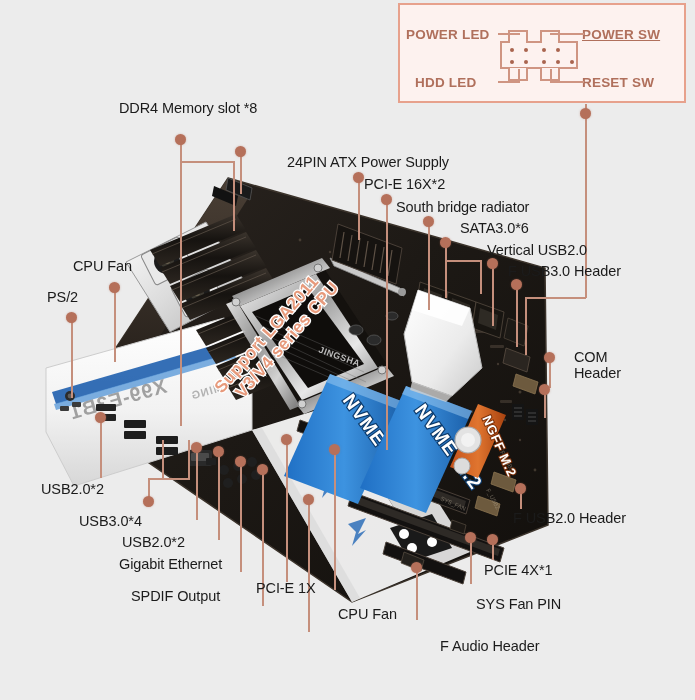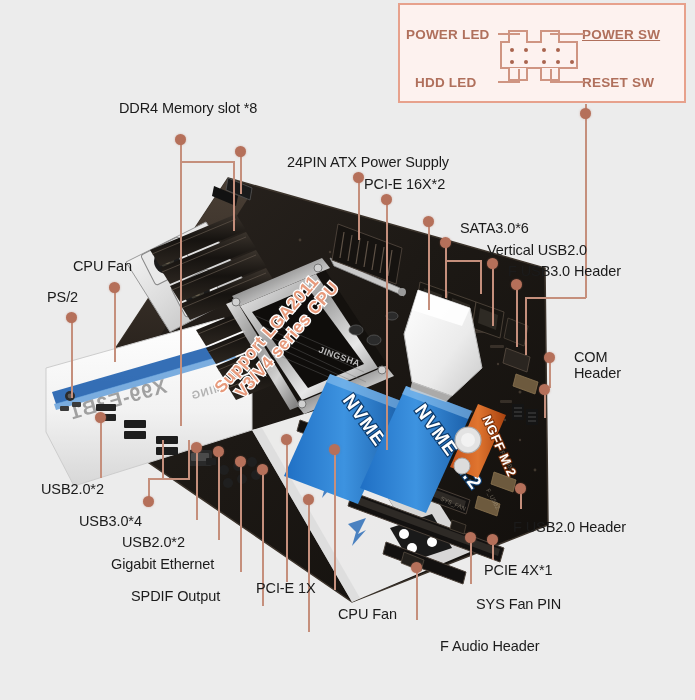--- a/index.html
+++ b/index.html
@@ -468,33 +468,34 @@
   <div class="dot" style="left:213px;top:446px;"></div>
   <div class="dot" style="left:191px;top:442px;"></div>
   <div class="dot" style="left:143px;top:496px;"></div>
   <div class="dot" style="left:95px;top:412px;"></div>
   <div class="dot" style="left:66px;top:312px;"></div>
   <div class="dot" style="left:109px;top:282px;"></div>
 
   <div class="lbl" style="left:103px;top:100px;margin-left:16px;">DDR4 Memory slot *8</div>
   <div class="lbl" style="left:287px;top:154px;">24PIN ATX Power Supply</div>
   <div class="lbl" style="left:364px;top:176px;">PCI-E 16X*2</div>
+  <div class="lbl" style="left:396px;top:199px;">South bridge radiator</div>
   <div class="lbl" style="left:460px;top:220px;">SATA3.0*6</div>
   <div class="lbl" style="left:487px;top:242px;">Vertical USB2.0</div>
   <div class="lbl" style="left:508px;top:263px;">F USB3.0 Header</div>
   <div class="lbl" style="left:574px;top:349px;">COM
 Header</div>
-  <div class="lbl" style="left:513px;top:510px;margin-top:9px;">F USB2.0 Header</div>
+  <div class="lbl" style="left:513px;top:510px;">F USB2.0 Header</div>
   <div class="lbl" style="left:484px;top:562px;">PCIE 4X*1</div>
   <div class="lbl" style="left:476px;top:596px;">SYS Fan PIN</div>
   <div class="lbl" style="left:440px;top:638px;">F Audio Header</div>
   <div class="lbl" style="left:338px;top:606px;">CPU Fan</div>
   <div class="lbl" style="left:256px;top:580px;">PCI-E 1X</div>
   <div class="lbl" style="left:131px;top:588px;">SPDIF Output</div>
-  <div class="lbl" style="left:111px;top:556px;">Gigabit Ethernet</div>
+  <div class="lbl" style="left:119px;top:556px;">Gigabit Ethernet</div>
   <div class="lbl" style="left:122px;top:534px;">USB2.0*2</div>
   <div class="lbl" style="left:79px;top:513px;">USB3.0*4</div>
   <div class="lbl" style="left:41px;top:481px;">USB2.0*2</div>
   <div class="lbl" style="left:47px;top:289px;">PS/2</div>
   <div class="lbl" style="left:73px;top:258px;">CPU Fan</div>
 
   <div id="pinout">
     <div class="ptxt" style="left:6px;top:22px;">POWER LED</div>
     <div class="ptxt" style="left:182px;top:22px;text-decoration:underline;">POWER SW</div>
     <div class="ptxt" style="left:15px;top:70px;">HDD  LED</div>

